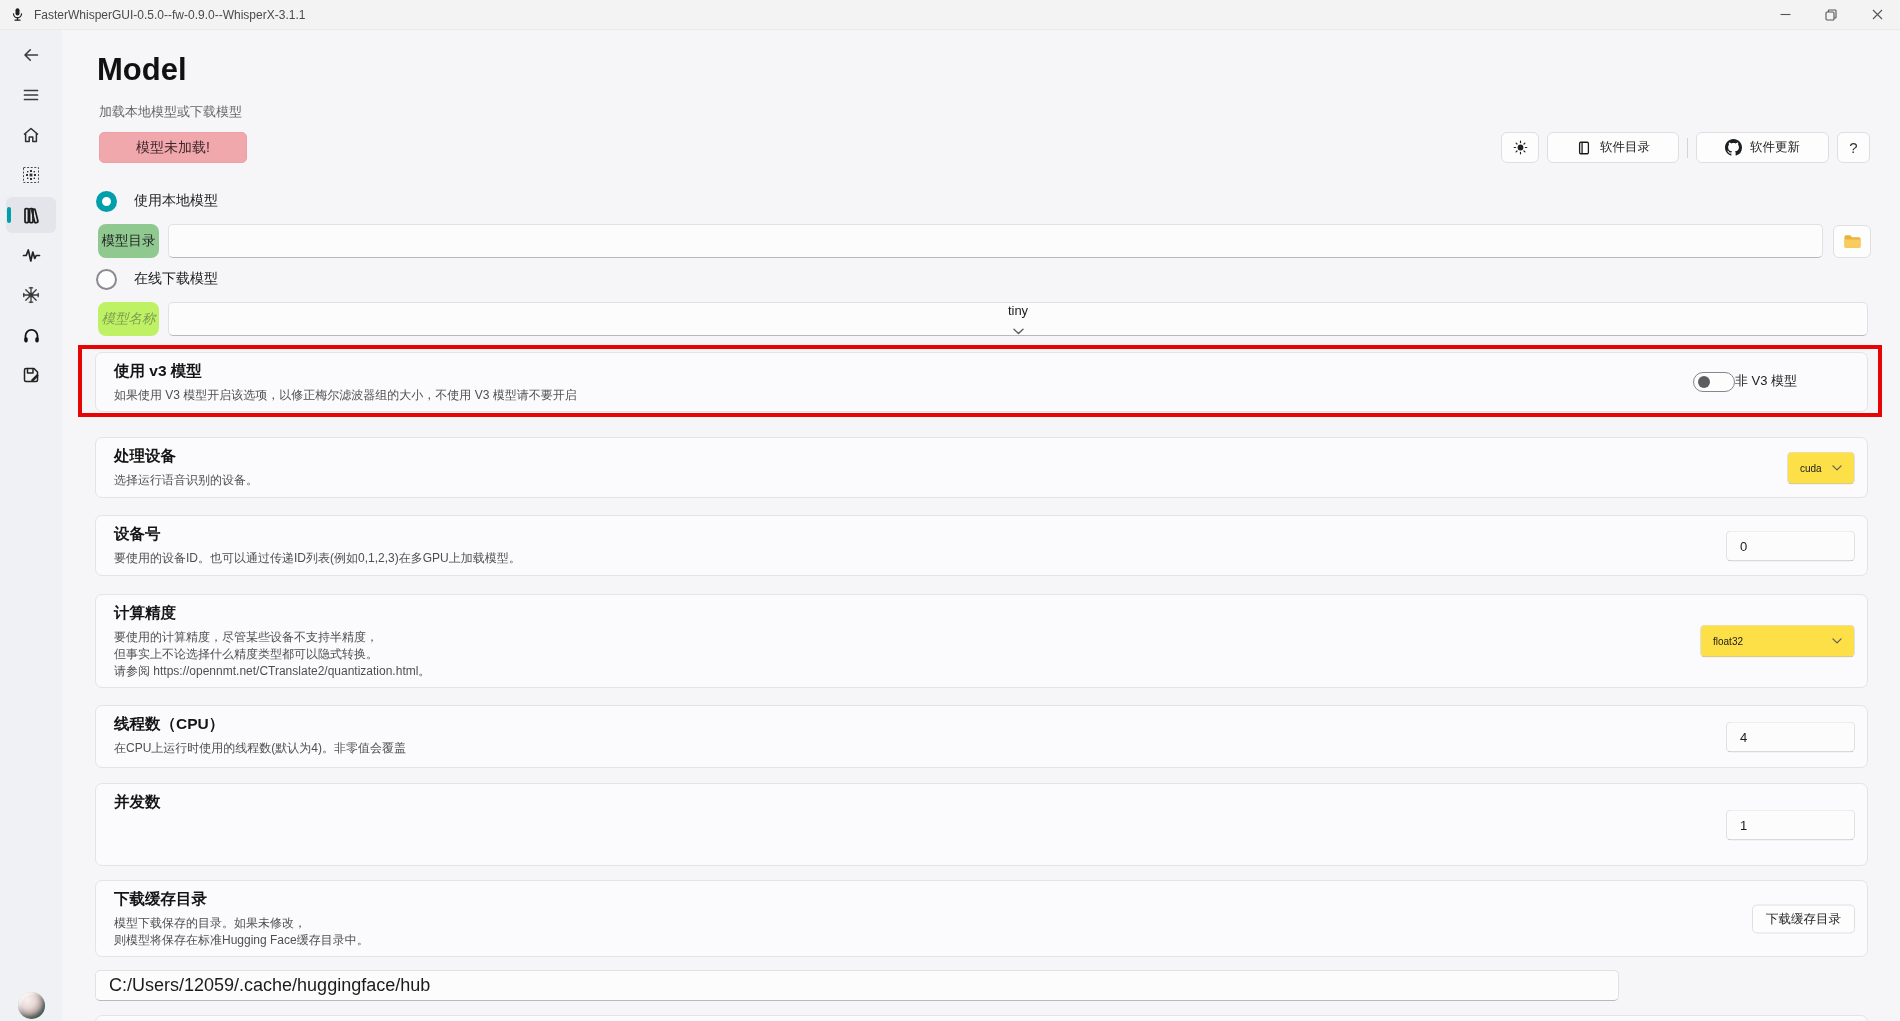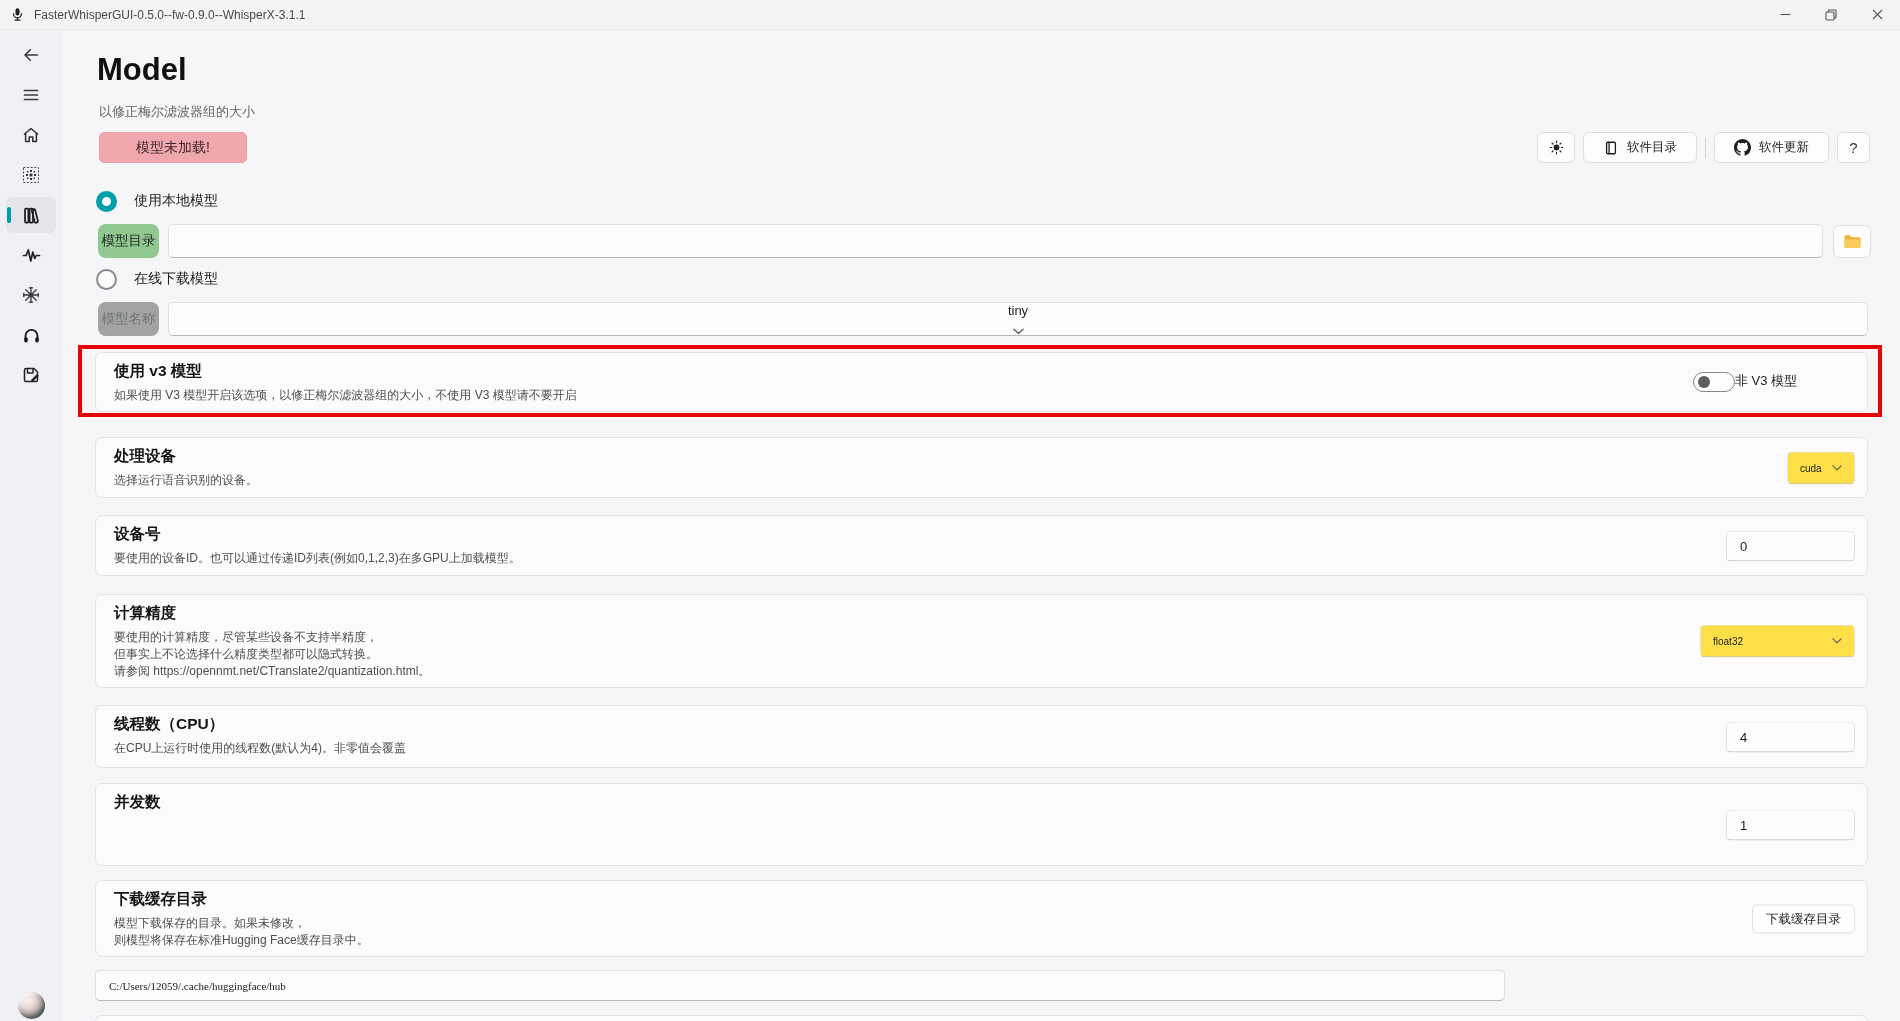--- a/index.html
+++ b/index.html
@@ -49,38 +49,38 @@
   .page-subtitle { position:absolute; left:37px; top:73px; font-size:13px; color:#666; }
   .status-btn {
     position:absolute; left:37px; top:102px; width:148px; height:31px;
     background:#f1a8ad; border:1px solid #eda0a6; border-radius:5px;
     font-size:14px; color:#41292b; display:flex; align-items:center; justify-content:center;
   }
   .toolbar { position:absolute; top:102px; right:30px; height:31px; display:flex; align-items:center; gap:8px; }
   .tool-btn {
     height:31px; background:#fdfdfe; border:1px solid #dfdfe2; border-radius:6px;
     display:flex; align-items:center; justify-content:center; gap:8px;
-    font-size:12.5px; color:#1f1f1f; padding:0 19px;
+    font-size:12.5px; color:#1f1f1f; padding:0 28px;
   }
   .tool-btn.square { width:38px; padding:0; }
   .toolbar-divider { width:1px; height:20px; background:#d4d4d8; }
   
   .radio-row { position:absolute; left:34px; display:flex; align-items:center; gap:17px; height:22px; }
   .radio-label { font-size:14px; color:#222; }
   .radio-outer {
     width:21px; height:21px; border-radius:50%; background:#fff;
     border:6px solid #009faa;
   }
   .radio-outer.off { border:2px solid #8b8b8f; background:#fdfdfd; }
   .tag {
     position:absolute; left:36px; width:61px; height:34px; border-radius:8px;
     background:#8fc98f; color:#262626; font-size:13.5px;
     display:flex; align-items:center; justify-content:center;
   }
-  .tag.disabled { background:#a3a3a3; color:rgba(70,85,70,.55); }
+  .tag.disabled { background:#bef264; color:rgba(70,85,70,.55);font-style:italic; }
   .text-input {
     background:#fcfcfd; border:1px solid #e1e1e4; border-bottom:1px solid #b9b9bc;
     border-radius:5px; font-size:13px; color:#1b1b1b; padding:0 13px;
     font-family:"Liberation Sans","DejaVu Sans",sans-serif; outline:none;
   }
   .icon-btn {
     background:#fdfdfe; border:1px solid #dfdfe2; border-radius:6px;
     display:flex; align-items:center; justify-content:center;
   }
   .combo {
@@ -240,21 +240,21 @@
         <path d="M10.5 14.5 L16 9 L17.8 10.8 L12.3 16.3 L10 17 Z" fill="#222" stroke="none"></path>
       </svg>
     </span>
   </div>
   <div class="avatar"></div>
 </div>
 
 <div class="content">
 
   <div class="page-title">Model</div>
-  <div class="page-subtitle">以修正梅尔滤波器组的大小</div>
+  <div class="page-subtitle">加载本地模型或下载模型</div>
 
   <div class="status-btn">模型未加载!</div>
 
   <div class="toolbar">
     <div class="tool-btn square">
       <span>
         <svg width="17" height="17" viewBox="0 0 20 20" fill="none" stroke="#222" stroke-width="1.4" stroke-linecap="round">
           <circle cx="10" cy="10" r="3.4" fill="#222" stroke="none"></circle>
           <path d="M10 2.6 V4.2 M10 15.8 V17.4 M2.6 10 H4.2 M15.8 10 H17.4 M4.8 4.8 L5.9 5.9 M14.1 14.1 L15.2 15.2 M15.2 4.8 L14.1 5.9 M5.9 14.1 L4.8 15.2"></path>
         </svg>
@@ -372,17 +372,17 @@
     <input class="text-input ctl-input card-ctl" style="width: 129px;" value="1">
   </div>
 
   <div class="card" style="top:850px; height:77px;">
     <div class="card-title">下载缓存目录</div>
     <div class="card-desc">模型下载保存的目录。如果未修改，
 则模型将保存在标准Hugging Face缓存目录中。</div>
     <div class="card-ctl cta-btn">下载缓存目录</div>
   </div>
 
-  <input class="text-input" style="position: absolute; left: 33px; top: 940px; width: 1410px; height: 31px; font-size: 11px; font-family: Liberation Serif, serif;" value="C:/Users/12059/.cache/huggingface/hub">
+  <input class="text-input" style="position: absolute; left: 33px; top: 940px; width: 1524px; height: 31px; font-size: 18px;" value="C:/Users/12059/.cache/huggingface/hub">
 
   <div class="card" style="top:985px; height:40px;"></div>
 
 </div>
 
 </body></html>

